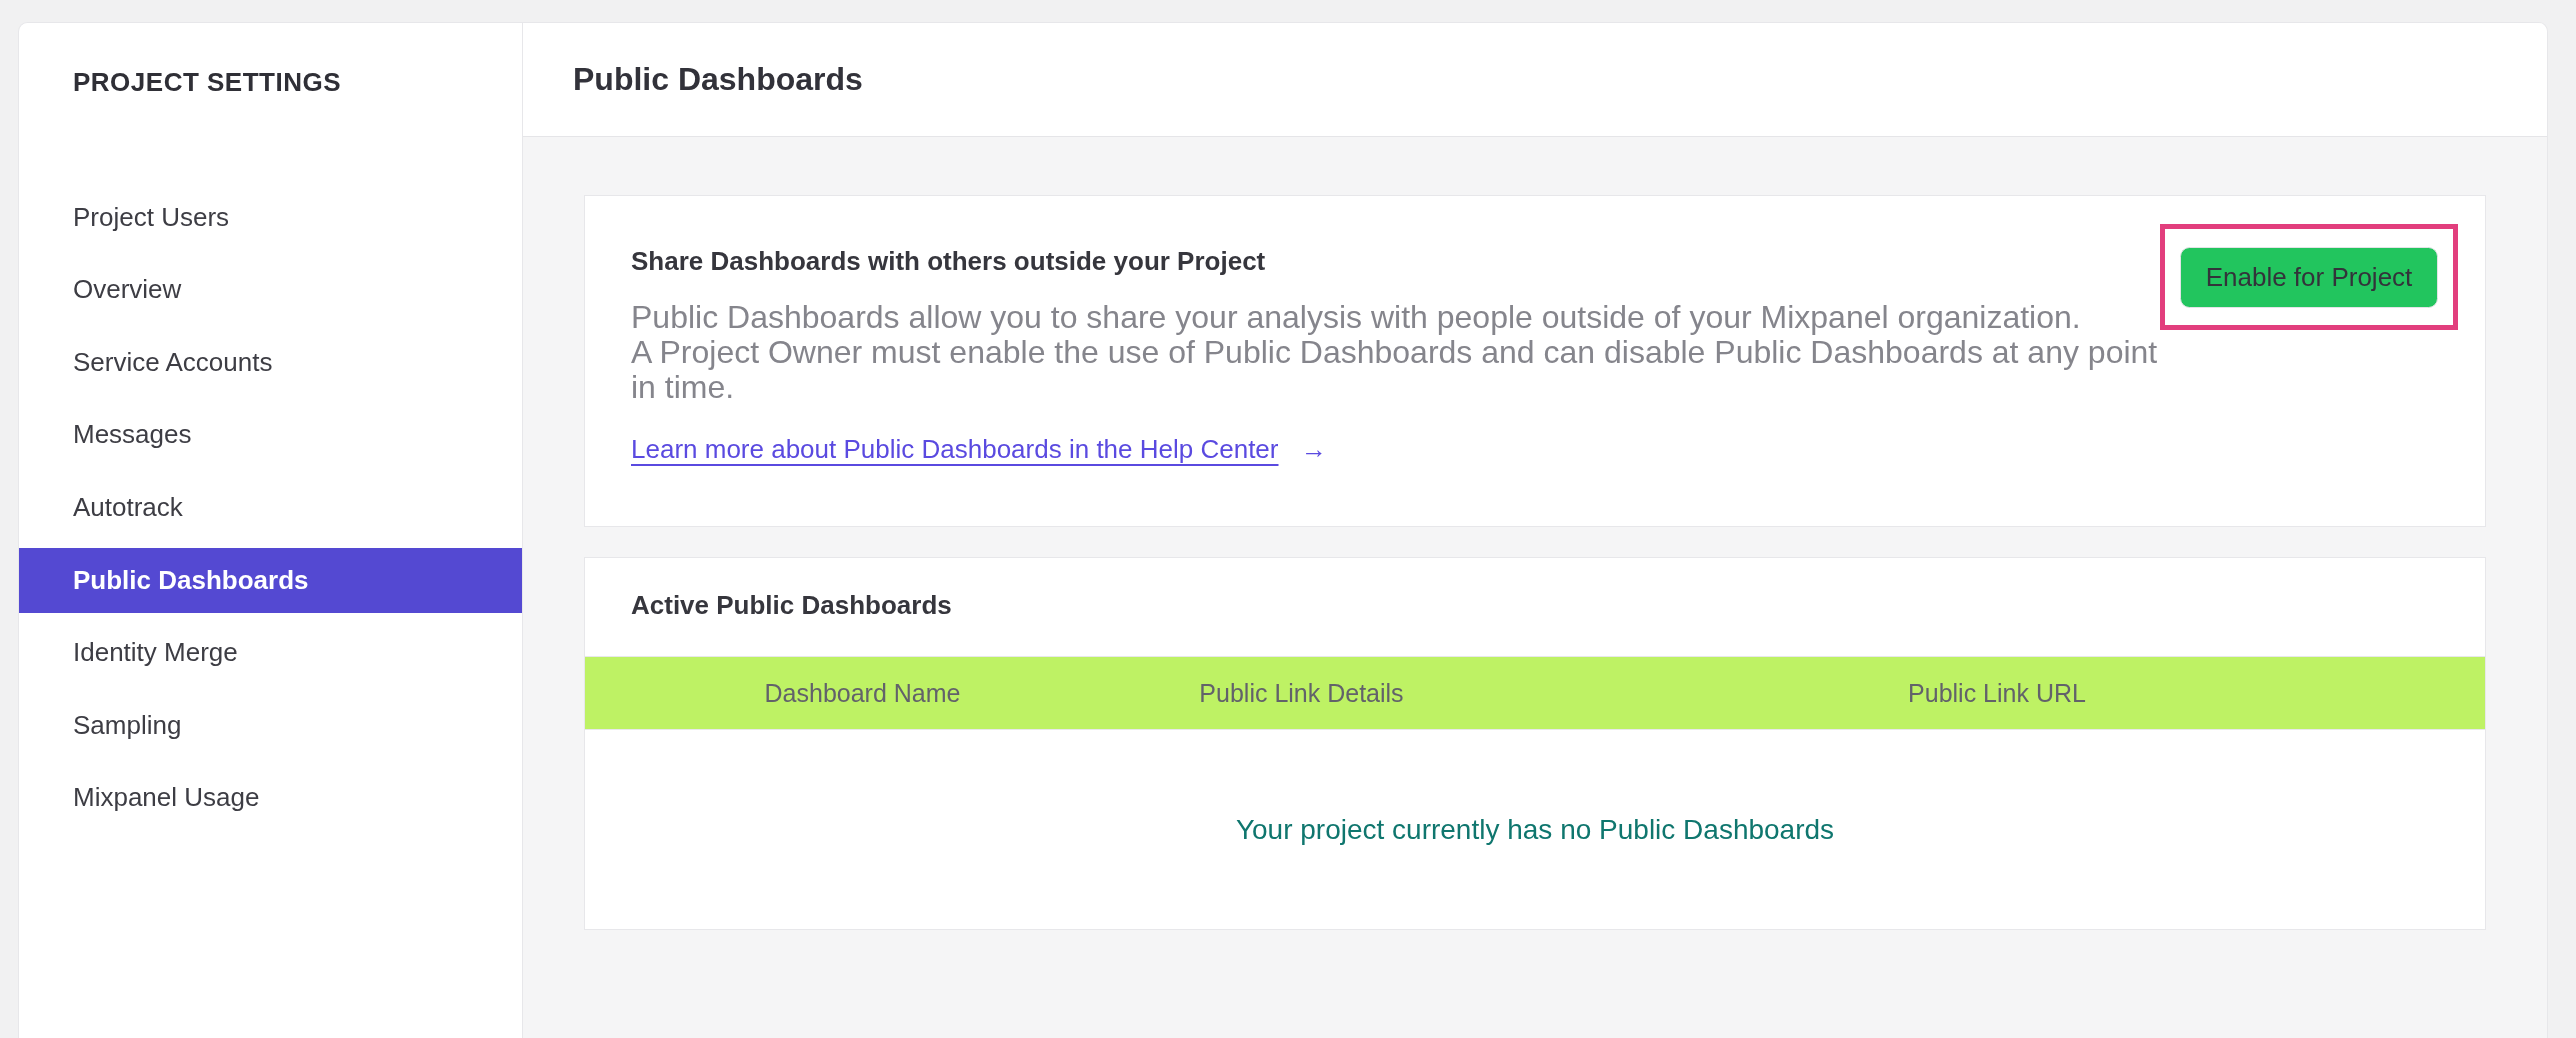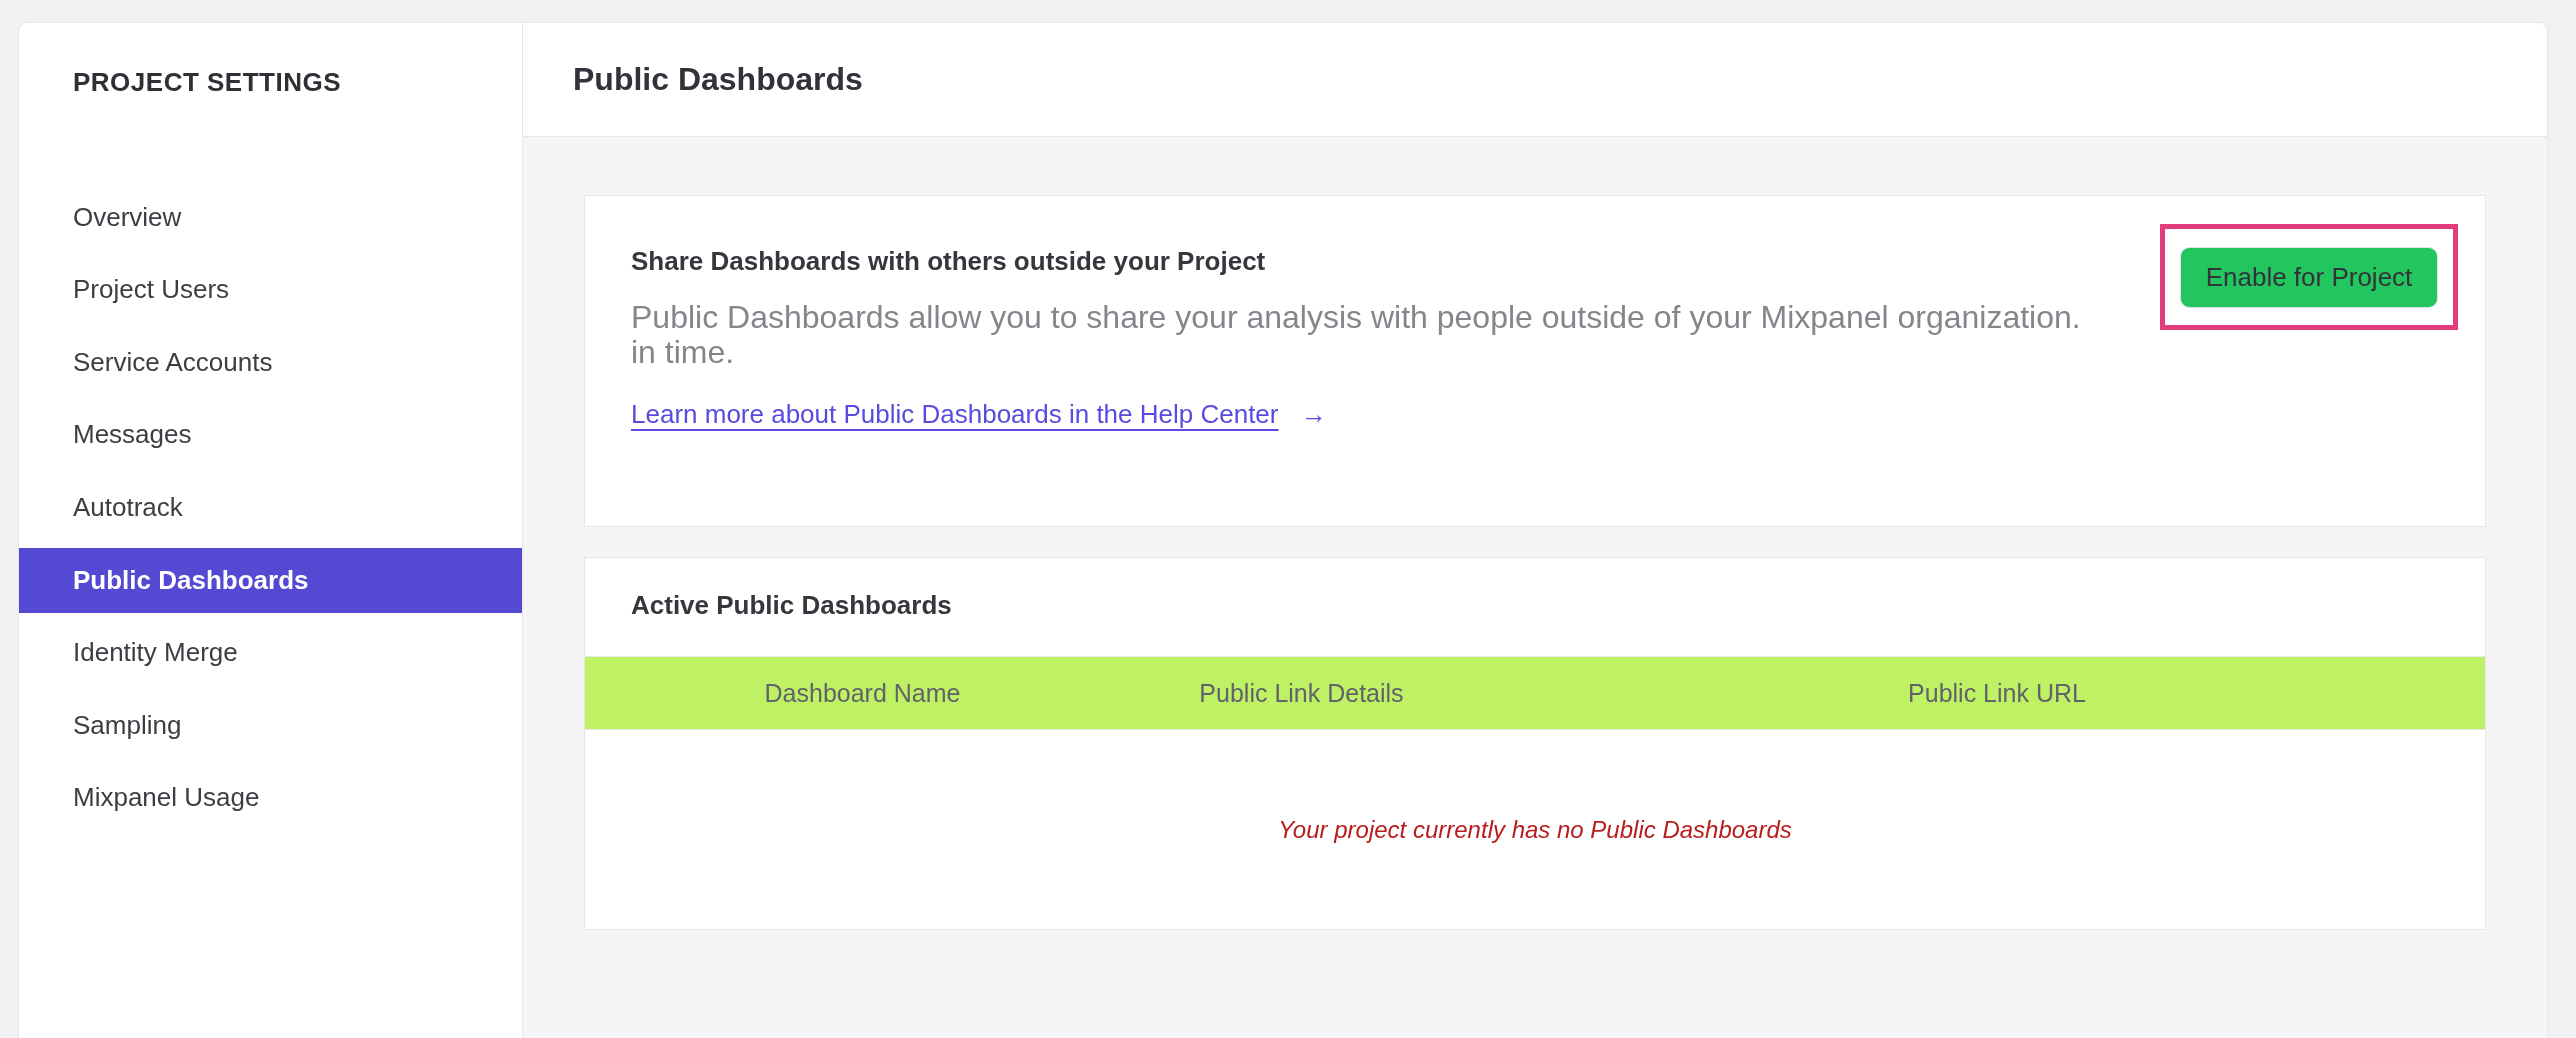--- a/index.html
+++ b/index.html
@@ -108,33 +108,33 @@
     border-top:1px solid #e8e8ea;border-bottom:1px solid #e8e8ea;
     display:flex;align-items:center;
   }
   .th{font-size:25px;color:#62626a;white-space:nowrap;}
   .th-0{padding-left:46px;width:509px;}
   .th-1{width:415px;}
   .th-2{flex:1;}
   .empty{
     position:absolute;top:173px;left:0;right:0;bottom:0;
     display:flex;align-items:center;justify-content:center;
-    font-style:italic;font-size:24px;color:#b91c1c;
+    font-size:28px;color:#0f766e;
   }
 </style>
 </head>
 <body>
 
 <div class="page">
 
   <aside class="sidebar">
     <div class="sidebar-title">PROJECT SETTINGS</div>
     <nav class="nav" id="nav">
+        <div class="nav-item">Project Users</div>
         <div class="nav-item">Overview</div>
-        <div class="nav-item">Project Users</div>
         <div class="nav-item">Service Accounts</div>
         <div class="nav-item">Messages</div>
         <div class="nav-item">Autotrack</div>
         <div class="nav-item selected">Public Dashboards</div>
         <div class="nav-item">Identity Merge</div>
         <div class="nav-item">Sampling</div>
         <div class="nav-item">Mixpanel Usage</div>
       </nav>
   </aside>
 
@@ -142,20 +142,21 @@
     <header class="main-header">
       <h1>Public Dashboards</h1>
     </header>
 
     <div class="content">
 
       <section class="card share-card">
         <h2>Share Dashboards with others outside your Project</h2>
         <div class="desc">
           <div>Public Dashboards allow you to share your analysis with people outside of your Mixpanel organization.</div>
+          <div>A Project Owner must enable the use of Public Dashboards and can disable Public Dashboards at any point</div>
           <div>in time.</div>
         </div>
         <a class="learn-link">
           <span class="link-text">Learn more about Public Dashboards in the Help Center</span>
           <span class="arrow">→</span>
         </a>
 
         <div class="annotation">
           <button class="enable-btn">Enable for Project</button>
         </div>

